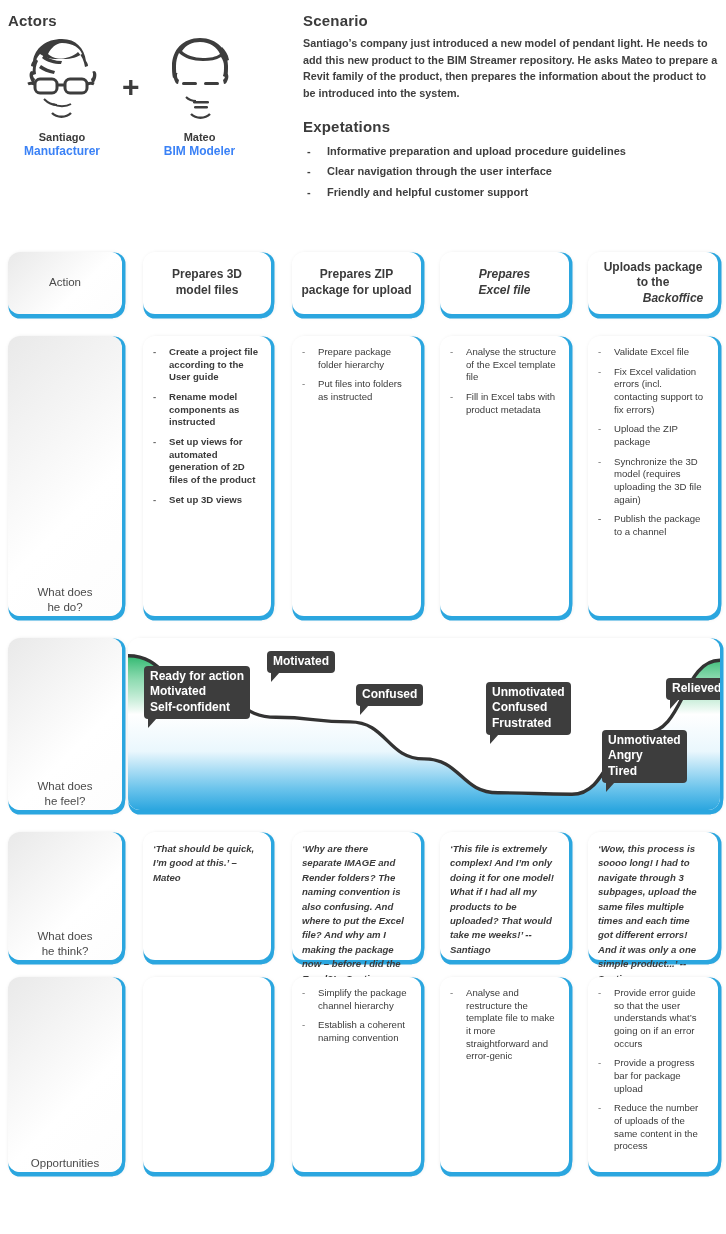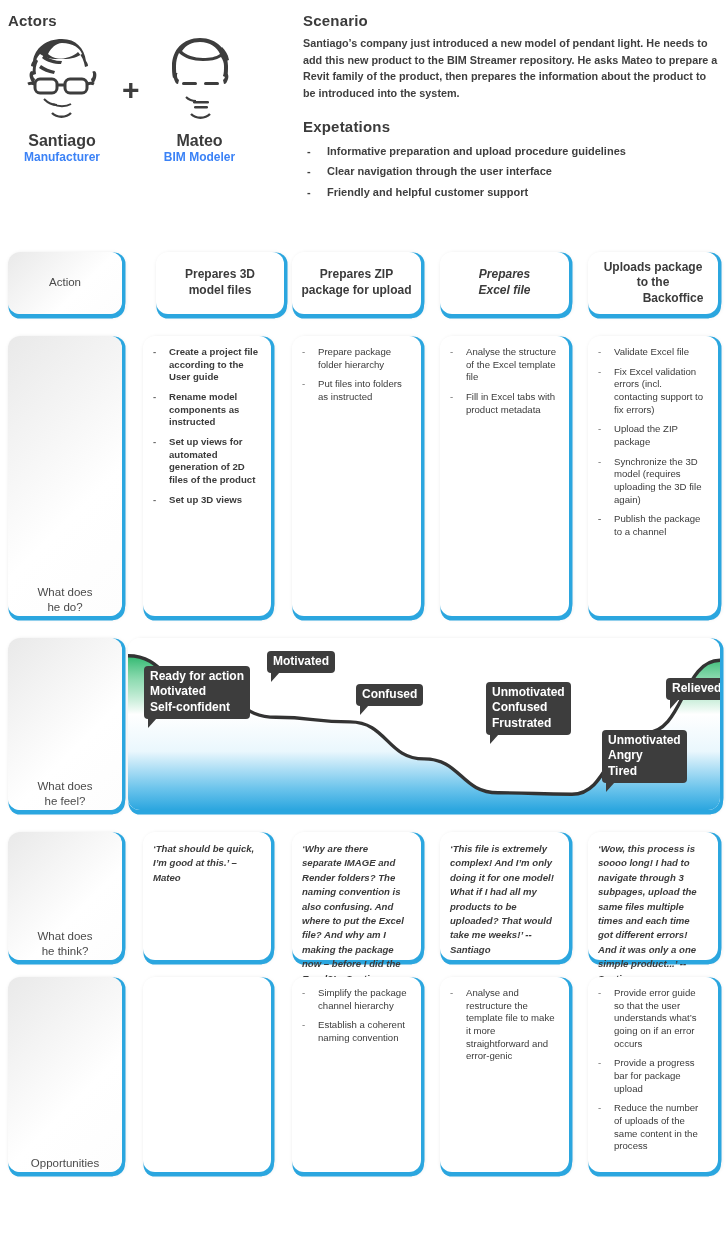--- a/index.html
+++ b/index.html
@@ -22,21 +22,21 @@
     font-size:15px;font-weight:700;color:#3b3b3b;letter-spacing:.2px;
     margin:0 0 6px 0;
   }
   .actor-row{
     display:flex;align-items:center;justify-content:flex-start;gap:6px;
     margin-top:6px;
   }
   .actor{width:108px;text-align:center;}
   .plus{font-size:30px;font-weight:700;color:#3d3d3d;line-height:1;padding-bottom:20px;}
   .avatar{width:108px;height:92px;display:block;}
-  .actor-name{font-size:16px;font-weight:700;color:#3b3b3b;margin-top:4px;line-height:1.2;}
+  .actor-name{font-size:11px;font-weight:700;color:#3b3b3b;margin-top:4px;line-height:1.2;}
   .actor-role{font-size:12px;font-weight:700;color:#3b82f6;line-height:1.25;}
 
   .scenario{
     position:absolute;left:303px;top:12px;width:418px;
   }
   .scen-body{
     font-size:10.8px;line-height:1.55;font-weight:700;color:#3f3f3f;
     margin:4px 0 0 0;
   }
   .exp-title{margin-top:16px;}
@@ -66,21 +66,21 @@
     display:flex;align-items:flex-start;
   }
   .label .cell-inner{align-items:flex-end;justify-content:center;}
   .label-text{
     font-size:11.5px;color:#4a4a4a;text-align:center;line-height:1.35;font-weight:400;
   }
   .head-text{
     font-size:12px;font-weight:700;color:#3b3b3b;text-align:center;
     line-height:1.3;width:100%;
   }
-  .head-text .it{margin-left:40px;}
+  .head-text .it{font-style:italic;margin-left:40px;}
   .head .cell-inner{align-items:center;justify-content:center;padding:0 8px;}
 
   ul.bullets{list-style:none;margin:0;padding:10px 10px 8px 8px;width:100%;box-sizing:border-box;}
   ul.bullets li{
     position:relative;padding-left:18px;margin-bottom:7px;
     font-size:9.6px;line-height:1.32;color:#3b3b3b;
   }
   ul.bullets li .dash{position:absolute;left:2px;top:0;color:#6a6a6a;}
   .bold ul.bullets li{font-weight:700;}
 
@@ -181,21 +181,21 @@
   </div>
 </div>
 
 <div class="grid" id="grid">
     <div class="row" style="height: 84px;">
       <div class="cell label head" style="left: 8px; width: 114px; height: 62px;">
         <div class="cell-inner">
           <div class="label-text">Action</div>
         </div>
       </div>
-      <div class="cell head" style="left: 156px; width: 128px; height: 62px;">
+      <div class="cell head" style="left: 143px; width: 128px; height: 62px;">
         <div class="cell-inner">
           <div class="head-text">Prepares 3D<br>model files</div>
         </div>
       </div>
       <div class="cell head" style="left: 292px; width: 129px; height: 62px;">
         <div class="cell-inner">
           <div class="head-text">Prepares ZIP<br>package for upload</div>
         </div>
       </div>
       <div class="cell head" style="left: 440px; width: 129px; height: 62px; font-style: italic;">

